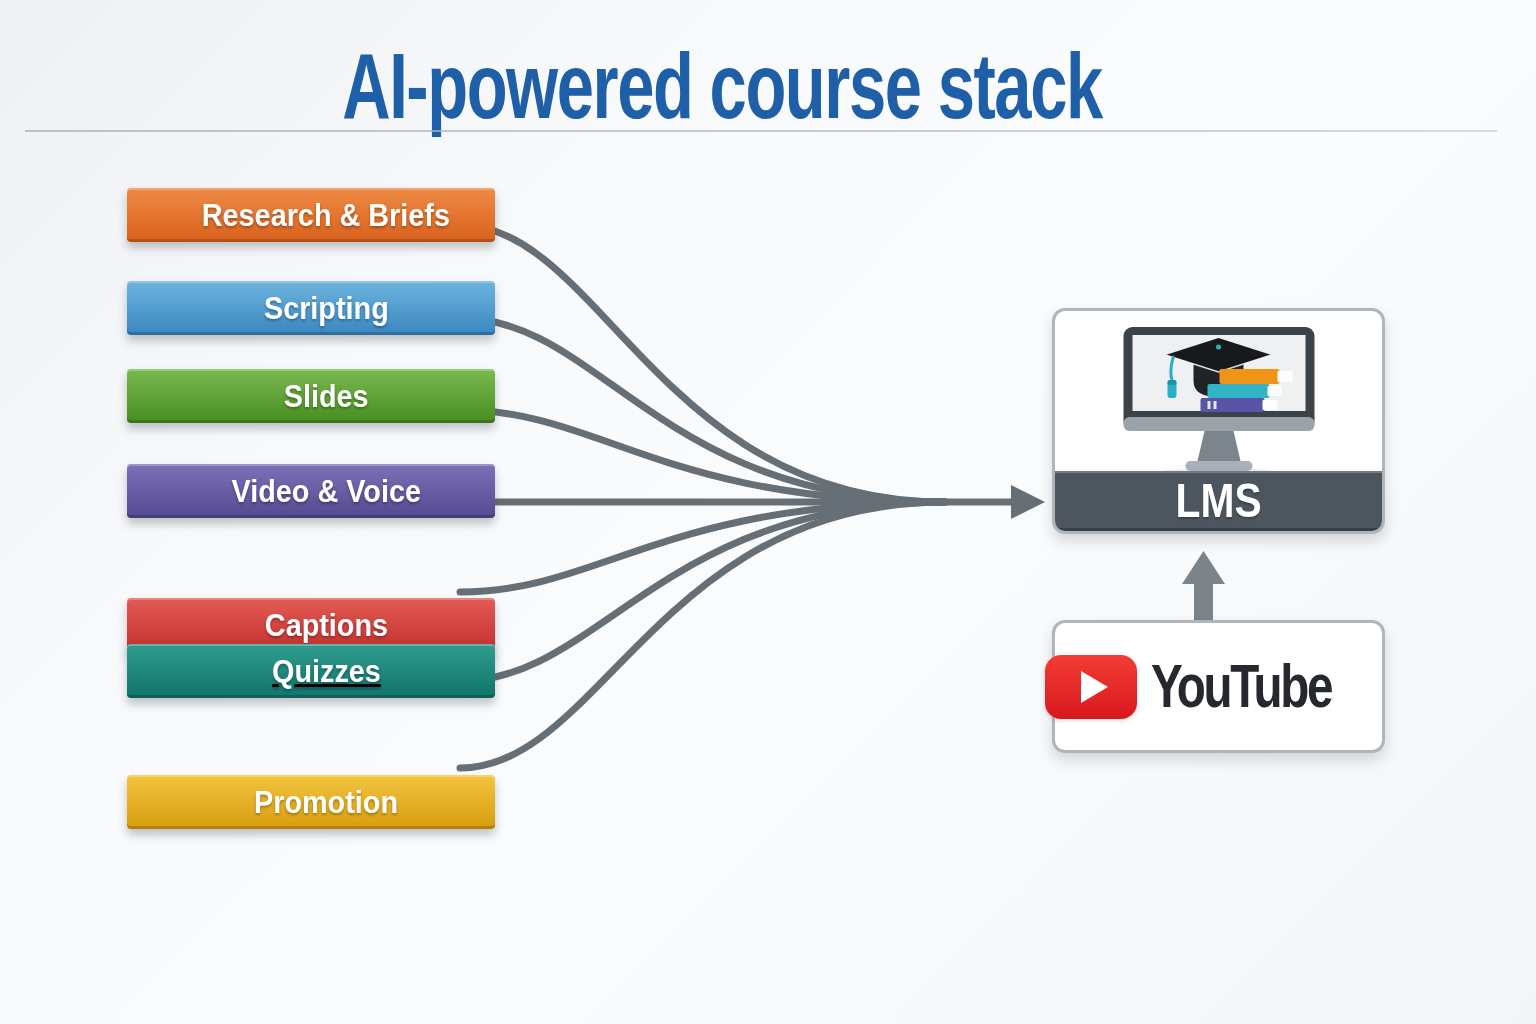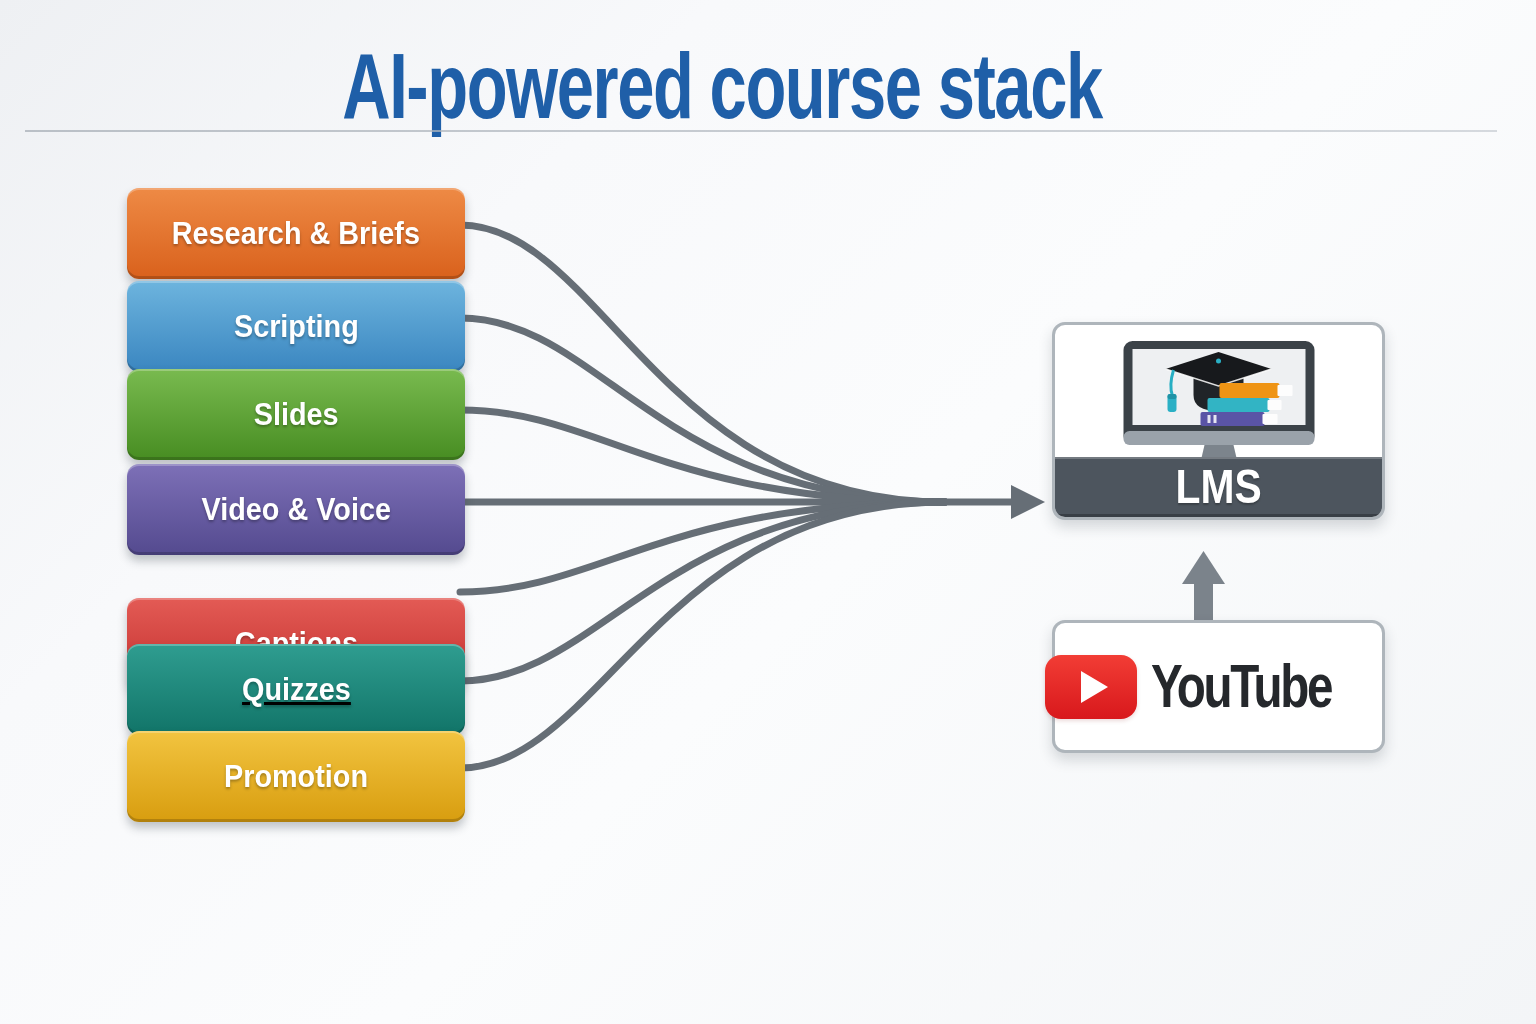--- a/index.html
+++ b/index.html
@@ -22,41 +22,41 @@
   .rule{
     position:absolute;top:130px;left:25px;width:1472px;height:2px;
     background:linear-gradient(90deg,#a8afb7 0%,#b9bfc6 60%,#c9ced4 100%);
     opacity:.75;
   }
   
   .connectors{position:absolute;left:0;top:0;width:1536px;height:1024px;z-index:1;}
   .curve{fill:none;stroke-width:7;stroke-linecap:round;}
   
   .stage{
-    position:absolute;left:127px;width:338px;height:91px;z-index:2;
-    border-radius:12px;
+    position:absolute;left:127px;width:338px;height:54px;z-index:2;
+    border-radius:4px;
     box-shadow:0 6px 10px rgba(40,50,60,0.28), inset 0 2px 0 rgba(255,255,255,0.25), inset 0 -3px 0 rgba(0,0,0,0.18);
-    display:flex;align-items:center;justify-content:center;
+    display:flex;align-items:center;justify-content:center;padding-left:30px;
   }
   .stage:nth-child(1){top:188px}
   .stage:nth-child(2){top:281px}
   .stage:nth-child(3){top:369px}
   .stage:nth-child(4){top:464px}
   .stage:nth-child(5){top:554px}
   .stage:nth-child(6){top:644px}
   .stage:nth-child(7){top:731px}
   .stage-label{
     color:#fff;font-size:32px;font-weight:bold;letter-spacing:0;
     transform:scaleX(0.9);transform-origin:center;
     text-shadow:0 2px 3px rgba(0,0,0,0.3);
     white-space:nowrap;
   }
   
   .lms{
-    position:absolute;left:1052px;top:322px;width:333px;height:198px;z-index:2;
+    position:absolute;left:1052px;top:308px;width:333px;height:226px;z-index:2;
     background:#ffffff;border:3px solid #aeb5bb;border-radius:13px;
     box-shadow:0 7px 14px rgba(40,50,60,0.18);
     box-sizing:border-box;overflow:hidden;
   }
   .monitor{position:absolute;top:14px;left:50%;transform:translateX(-50%);}
   .lms-bar{
     position:absolute;left:0;right:0;bottom:0;height:60px;
     display:flex;align-items:center;justify-content:center;
     box-shadow:inset 0 2px 0 rgba(255,255,255,0.22), inset 0 -3px 0 rgba(0,0,0,0.25);
   }
@@ -126,21 +126,21 @@
       </div>
     <div class="stage" style="background: linear-gradient(rgb(125, 112, 183), rgb(84, 74, 143)); align-items: center;">
         <span class="stage-label">Video &amp; Voice</span>
       </div>
     <div class="stage" style="background: linear-gradient(rgb(227, 91, 85), rgb(195, 47, 46)); margin-top: 44px;">
         <span class="stage-label">Captions</span>
       </div>
     <div class="stage" style="background: linear-gradient(rgb(47, 157, 144), rgb(17, 116, 104)); text-decoration: underline;">
         <span class="stage-label">Quizzes</span>
       </div>
-    <div class="stage" style="background: linear-gradient(rgb(242, 196, 64), rgb(216, 157, 15));">
+    <div class="stage" style="background: linear-gradient(rgb(242, 196, 64), rgb(216, 157, 15)); margin-top: 44px;">
         <span class="stage-label">Promotion</span>
       </div>
   </div>
 
   <div class="lms">
     <svg class="monitor" width="235" height="152" viewBox="0 0 235 152" xmlns="http://www.w3.org/2000/svg">
       <ellipse cx="117" cy="148" rx="62" ry="5" fill="#000000" opacity="0.08"></ellipse>
       <rect x="22" y="2" width="191" height="104" rx="9" fill="#3b4248"></rect>
       <rect x="22" y="92" width="191" height="14" rx="6" fill="#9aa2aa"></rect>
       <rect x="31" y="10" width="173" height="76" fill="#eef0f2"></rect>

